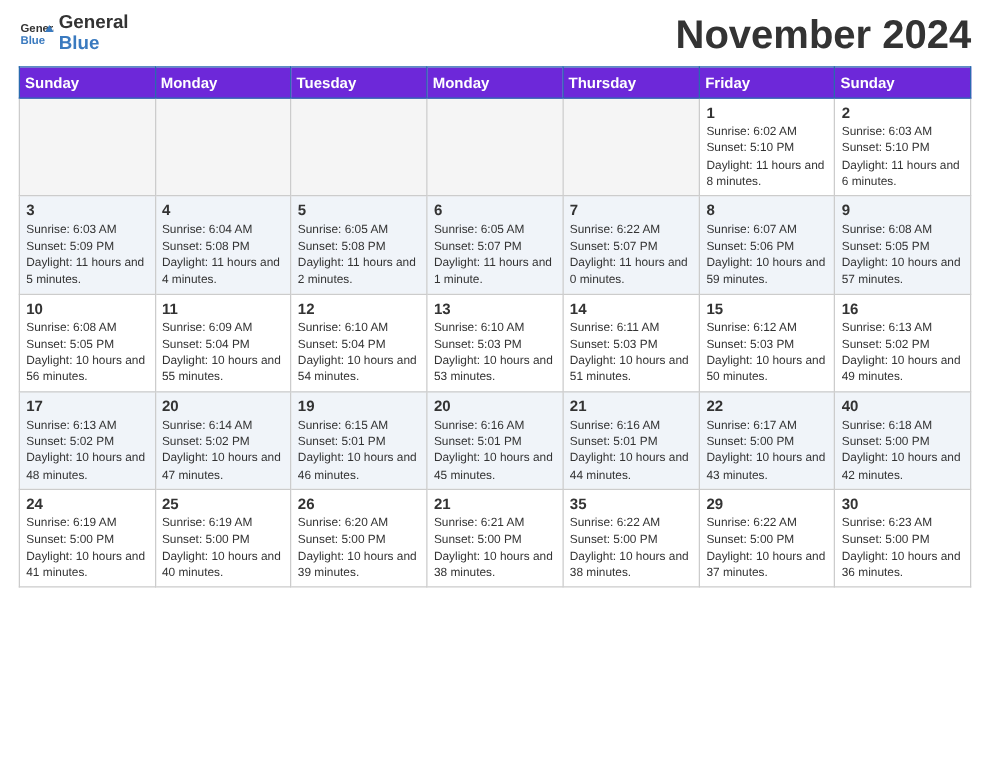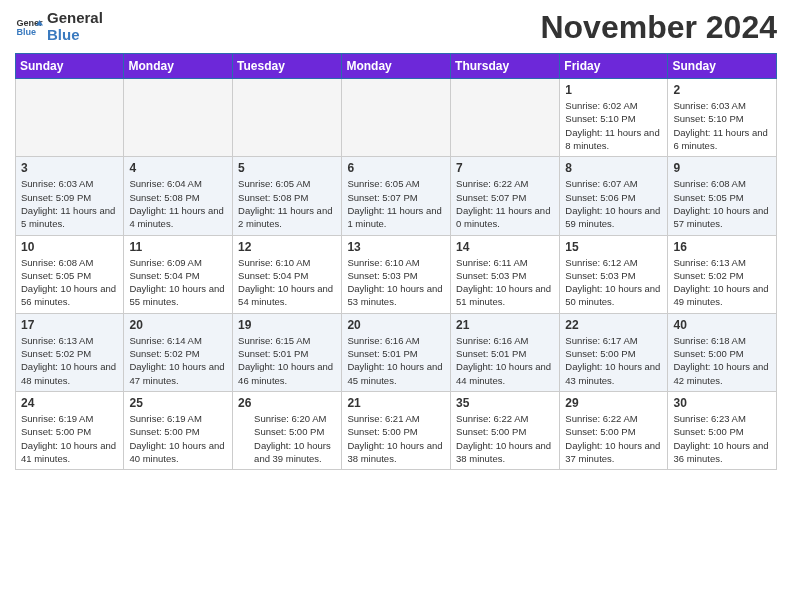--- a/index.html
+++ b/index.html
@@ -293,21 +293,21 @@
 Daylight: 10 hours and 41 minutes.</div>
           </td>
           <td>
             <span class="day-number">25</span>
             <div class="day-info" style="white-space: pre-line;">Sunrise: 6:19 AM
 Sunset: 5:00 PM
 Daylight: 10 hours and 40 minutes.</div>
           </td>
           <td>
             <span class="day-number">26</span>
-            <div class="day-info" style="white-space: pre-line; margin-left: 16px;">Sunrise: 6:20 AM
+            <div class="day-info" style="white-space: pre-line;">Sunrise: 6:20 AM
 Sunset: 5:00 PM
 Daylight: 10 hours and 39 minutes.</div>
           </td>
           <td>
             <span class="day-number">21</span>
             <div class="day-info" style="white-space: pre-line;">Sunrise: 6:21 AM
 Sunset: 5:00 PM
 Daylight: 10 hours and 38 minutes.</div>
           </td>
           <td>

